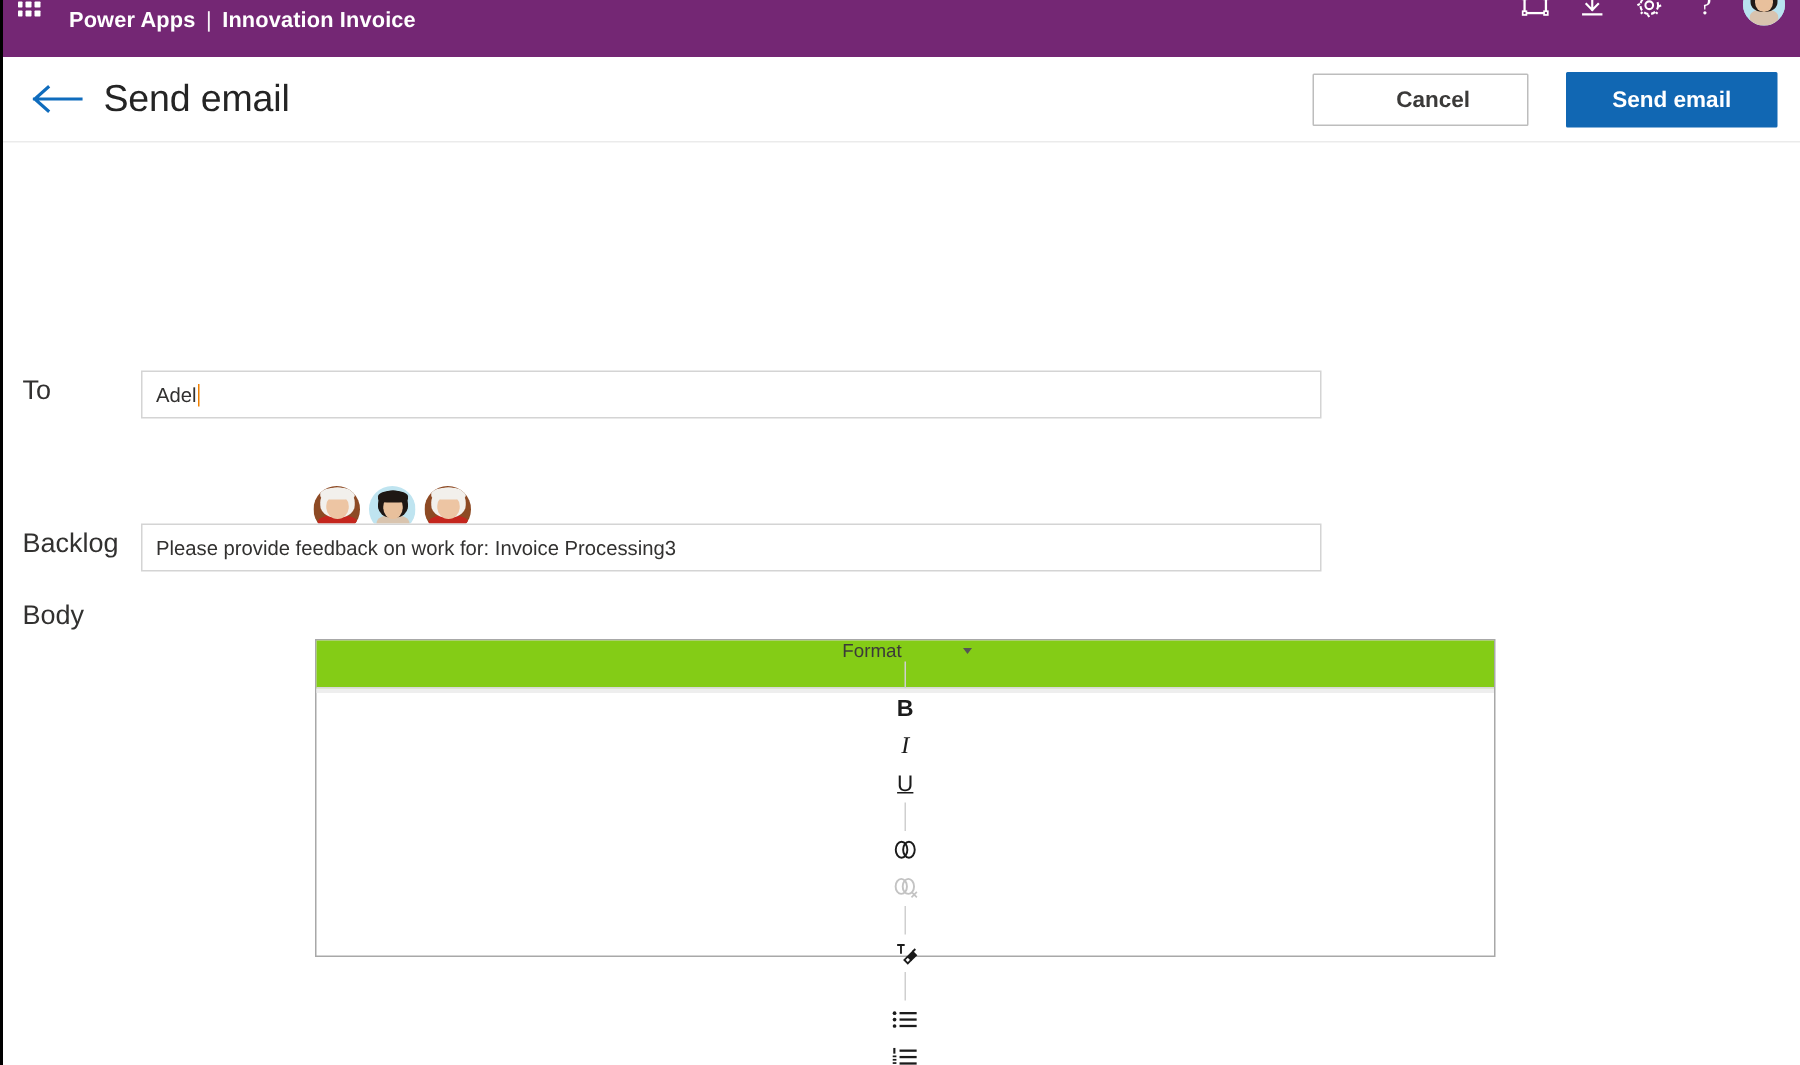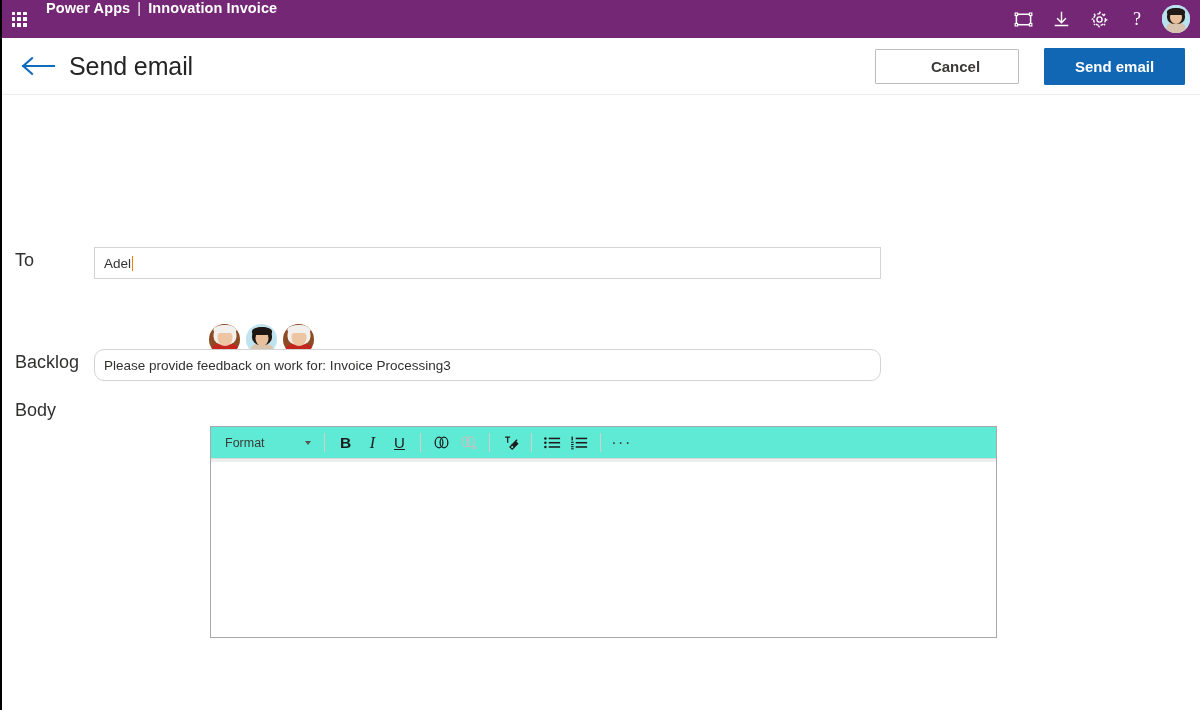--- a/index.html
+++ b/index.html
@@ -24,21 +24,21 @@
     background: #000000;
     z-index: 40;
   }
 
   
   .suite-bar {
     position: relative;
     height: 38px;
     background: #742774;
     display: flex;
-    align-items: flex-start;
+    align-items: flex-end;
     padding: 0 10px 16px 0;
     box-sizing: border-box;
   }
   .waffle {
     width: 38px;
     height: 38px;
     display: flex;
     align-items: center;
     justify-content: center;
     cursor: pointer;
@@ -222,27 +222,28 @@
 
   
   .editor {
     position: absolute;
     box-sizing: border-box;
     border: 1px solid #a8a8a8;
     background: #ffffff;
   }
   .editor-toolbar {
     height: 32px;
-    background: #5eead4;
+    background: #84cc16;
     border-bottom: 1px solid #d8d8d8;
     display: flex;
     align-items: center;
     padding: 0 6px;
     box-sizing: border-box;
     position: relative;
+    flex-direction: column;
   }
   .editor-toolbar::after {
     content: "";
     position: absolute;
     left: 0; right: 0; bottom: -4px;
     height: 3px;
     background: #eeeeee;
   }
   .fmt-select {
     width: 100px;
@@ -426,21 +427,21 @@
       <span class="bg" style="background:#8d4a24"></span>
       <span class="body" style="bottom:0;width:27px;height:12px;background:#c4261d"></span>
       <span class="hair" style="top:1px;width:23px;height:20px;background:#f2f0ec"></span>
       <span class="face" style="top:6px;width:15px;height:16px;background:#edc5a3"></span>
       <span class="fringe" style="top:1px;width:23px;height:8px;background:#f2f0ec"></span>
     </div>
   </div>
 
   <div class="row" style="top:254px; left:0;">
     <div class="lbl">Backlog</div>
-    <div class="field-input" style="width:787px;border-radius:10px;">
+    <div class="field-input" style="width:787px;">
       <span>Please provide feedback on work for: Invoice Processing3</span>
     </div>
   </div>
 
   <div class="row" style="top:302px; left:0;">
     <div class="lbl">Body</div>
   </div>
 
   <div class="editor" style="top:331px; left:210px; width:787px; height:212px;">
 

